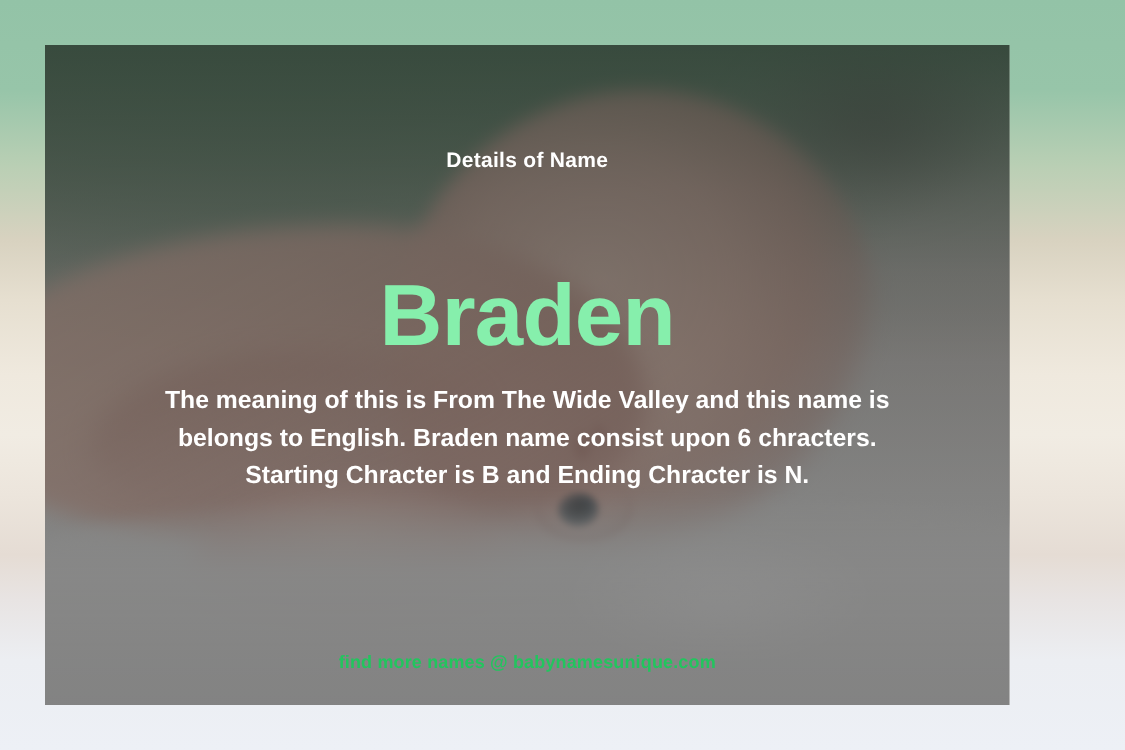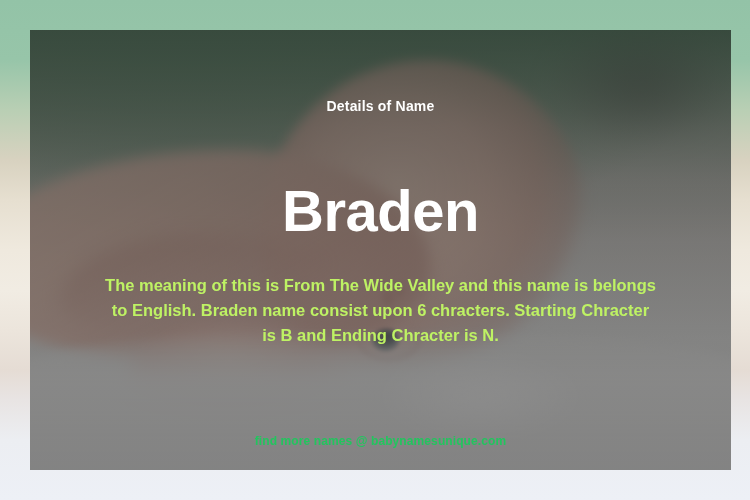--- a/index.html
+++ b/index.html
@@ -32,21 +32,21 @@
         #e8e4e3 80%,
         #eceef2 88%,
         #edf0f6 100%);
   }
 
   
   .card {
     position: absolute;
     left: 30px;
     top: 30px;
-    width: 701px;
+    width: 643px;
     height: 440px;
     overflow: hidden;
     background: #4a4a49;
   }
 
   
   .photo { position: absolute; inset: 0; }
 
   
   .ph-base {
@@ -189,30 +189,30 @@
     font-weight: bold;
     letter-spacing: 0.2px;
     color: #ffffff;
   }
   .name-title {
     position: absolute;
     left: 0; right: 0; top: 113px;
     font-size: 58px;
     font-weight: bold;
     letter-spacing: -0.5px;
+    color: #86efac;
+    line-height: 1;
+  }
+  .meaning {
+    position: absolute;
+    left: 75px; right: 75px; top: 208px;
+    font-size: 16.5px;
+    font-weight: bold;
+    line-height: 25px;
     color: #ffffff;
-    line-height: 1;
-  }
-  .meaning {
-    position: absolute;
-    left: 75px; right: 75px; top: 226px;
-    font-size: 16.5px;
-    font-weight: bold;
-    line-height: 25px;
-    color: #bef264;
   }
   .footer-note {
     position: absolute;
     left: 0; right: 0; bottom: 22px;
     font-size: 12px;
     font-weight: bold;
     letter-spacing: 0.1px;
     color: #22c55e;
   }
 </style>

